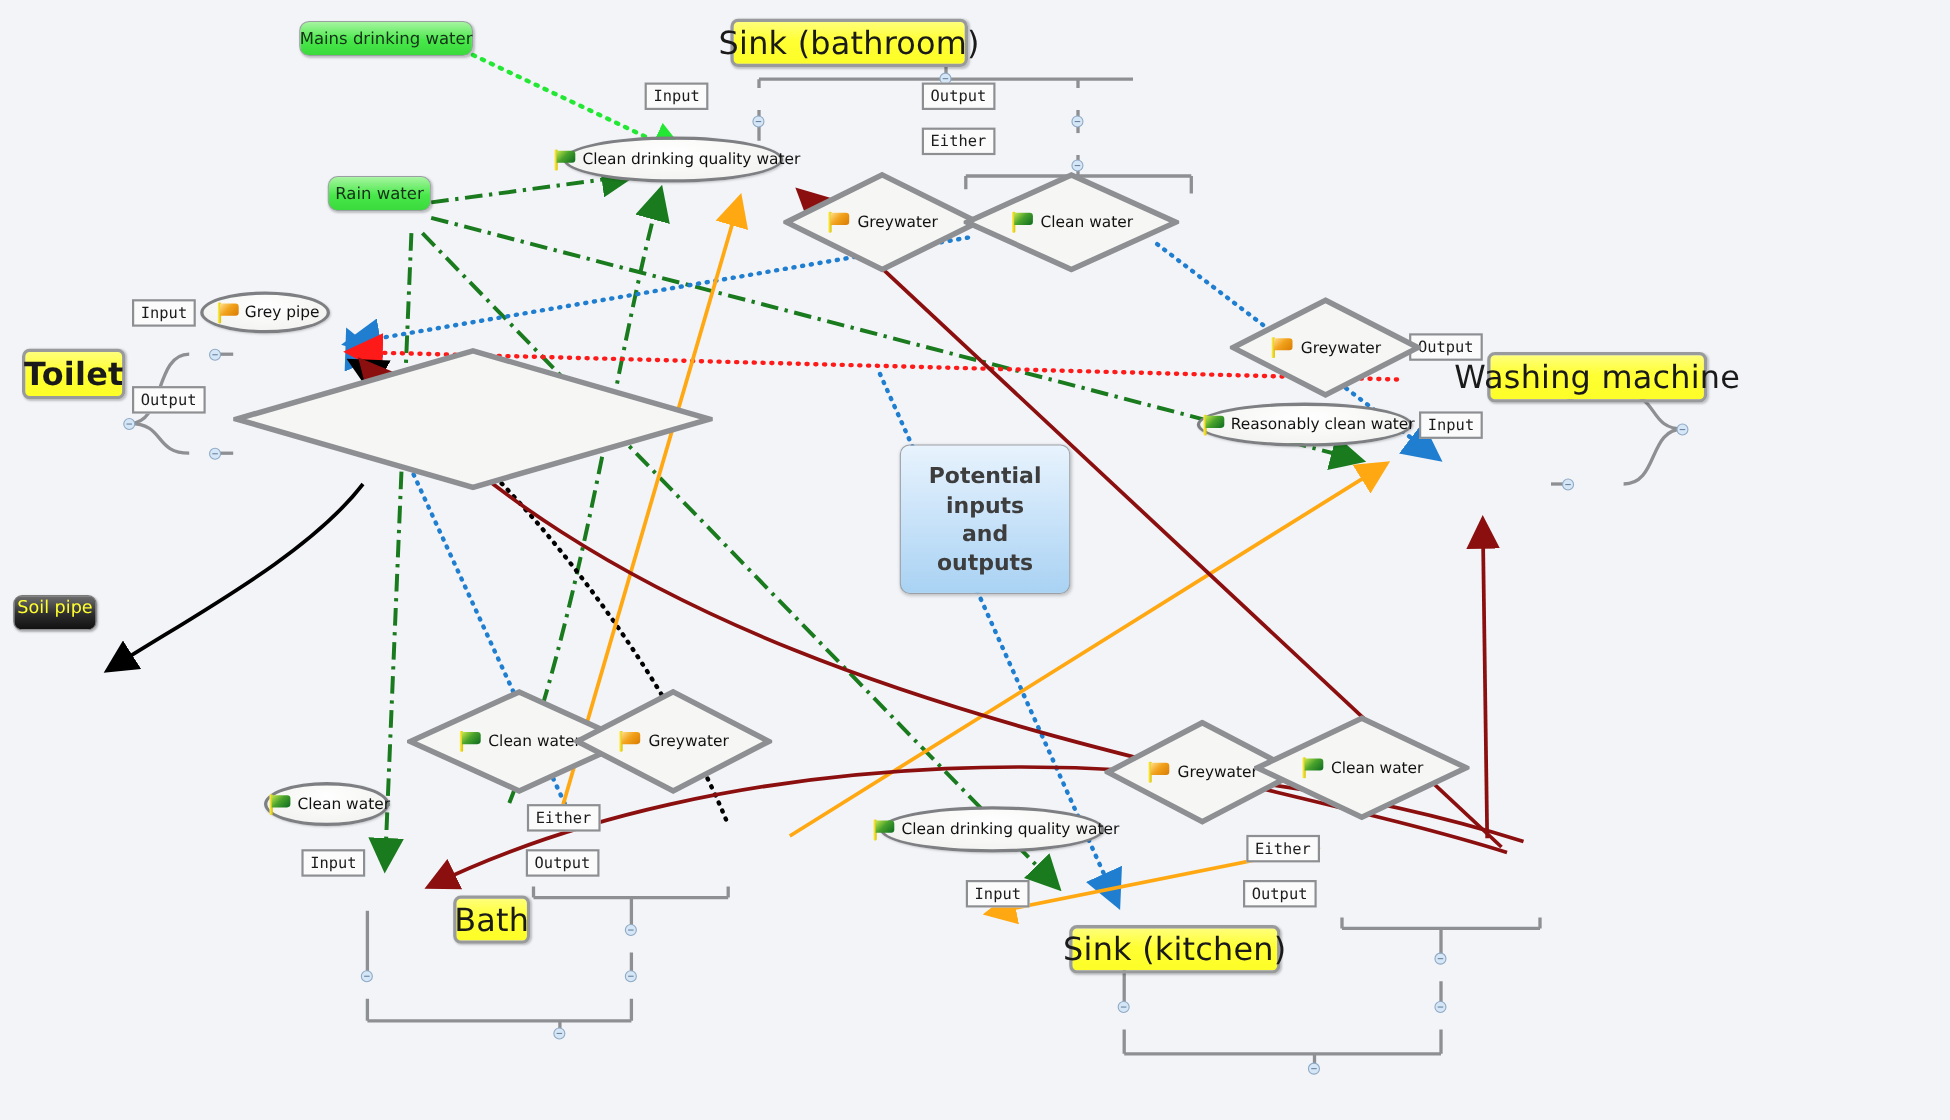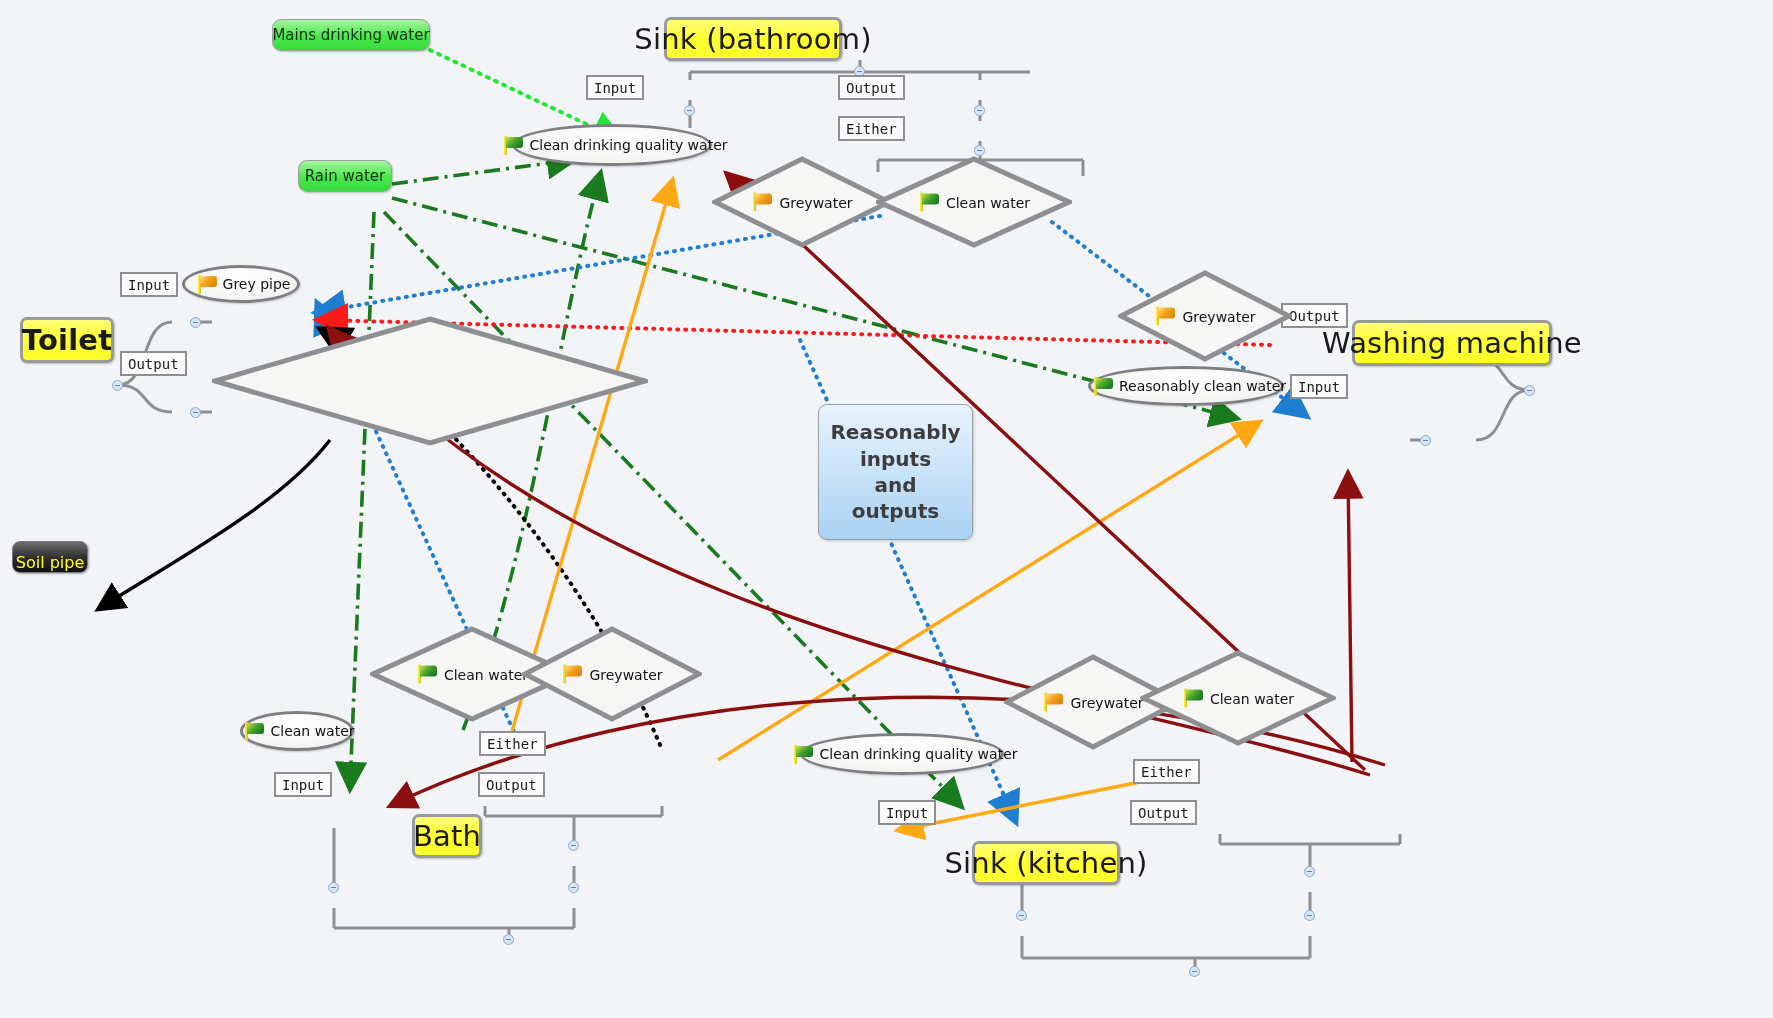--- a/index.html
+++ b/index.html
@@ -44,21 +44,21 @@
     font-size: 15px;
     white-space: nowrap;
     box-shadow: 1px 1px 2px rgba(0,0,0,.22);
   }
   .sink-node {
     position: absolute;
     background: linear-gradient(180deg,#6d6d6d 0%,#2c2c2c 55%,#111 100%);
     border: 1.5px solid #7a7a7a;
     border-radius: 8px;
     color: #ffff2e;
-    display: flex; align-items: flex-end; justify-content: center;
+    display: flex; align-items: flex-start; justify-content: center;
     font-size: 16px;
     white-space: nowrap;
     box-shadow: 1px 1px 2px rgba(0,0,0,.3);
   }
   .port {
     position: absolute;
     background: #fbfbfb;
     border: 2.5px solid #8d8f92;
     color: #1c1c1c;
     display: flex; align-items: center; justify-content: center;
@@ -263,37 +263,37 @@
   </div>
 
   <div class="source" style="left:298px; top:160px; width:94px; height:32px;">
     <span>Rain water</span>
   </div>
 
   <div class="sink-node" style="left:12px; top:541px; width:76px; height:32px;">
     <span>Soil pipe</span>
   </div>
 
-  <div class="appliance" style="left:664px; top:17px; width:178px; height:44px;">
+  <div class="appliance" style="left:664px; top:17px; width:216px; height:44px;">
     <span>Sink (bathroom)</span>
   </div>
 
   <div class="appliance" style="left:20px; top:317px; width:94px; height:46px;font-weight:bold;">
     <span>Toilet</span>
   </div>
 
   <div class="appliance" style="left:1352px; top:320px; width:200px; height:46px;">
     <span>Washing machine</span>
   </div>
 
   <div class="appliance" style="left:412px; top:814px; width:70px; height:44px;">
     <span>Bath</span>
   </div>
 
-  <div class="appliance" style="left:972px; top:841px; width:148px; height:44px;">
+  <div class="appliance" style="left:972px; top:841px; width:192px; height:44px;">
     <span>Sink (kitchen)</span>
   </div>
 
   <div class="port" style="left:586px; top:75px;">
     <span>Input</span>
     </div>
   <div class="port" style="left:838px; top:75px;">
     <span>Output</span>
     </div>
   <div class="port" style="left:838px; top:116px;">
@@ -466,20 +466,20 @@
       <span class="flag green">
         <span class="pole"></span>
           <span class="cloth"></span>
         </span>
       <span>Clean water</span>
     </div>
   </div>
 
   <div class="legend-box" style="left:818px; top:404px; width:155px; height:136px;">
     <div>
-      <div>Reasonably</div>
+      <div>Potential</div>
       <div>inputs</div>
       <div>and</div>
       <div>outputs</div>
     </div>
   </div>
 
 </div>
 
 </body></html>

